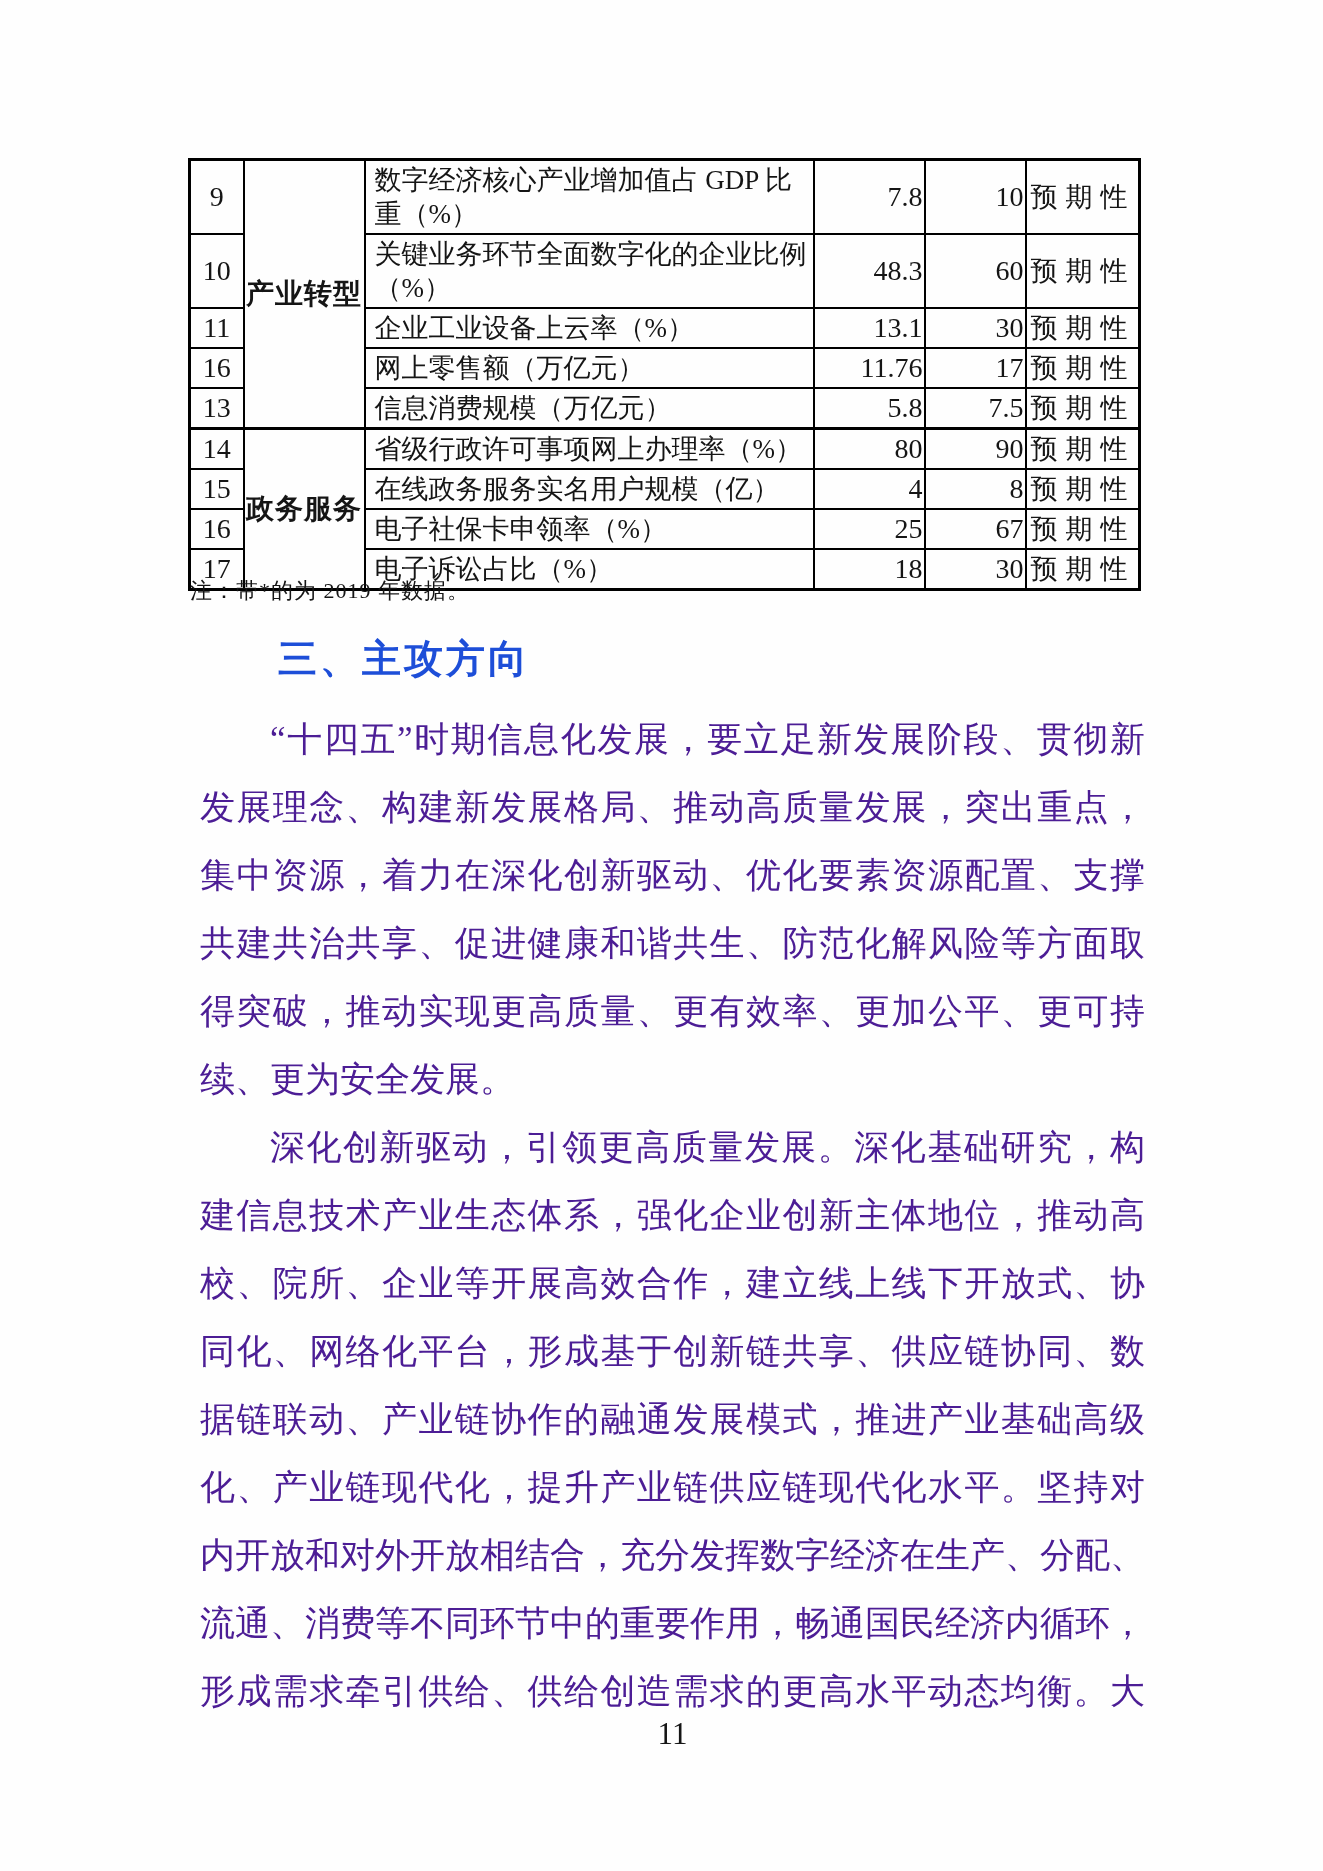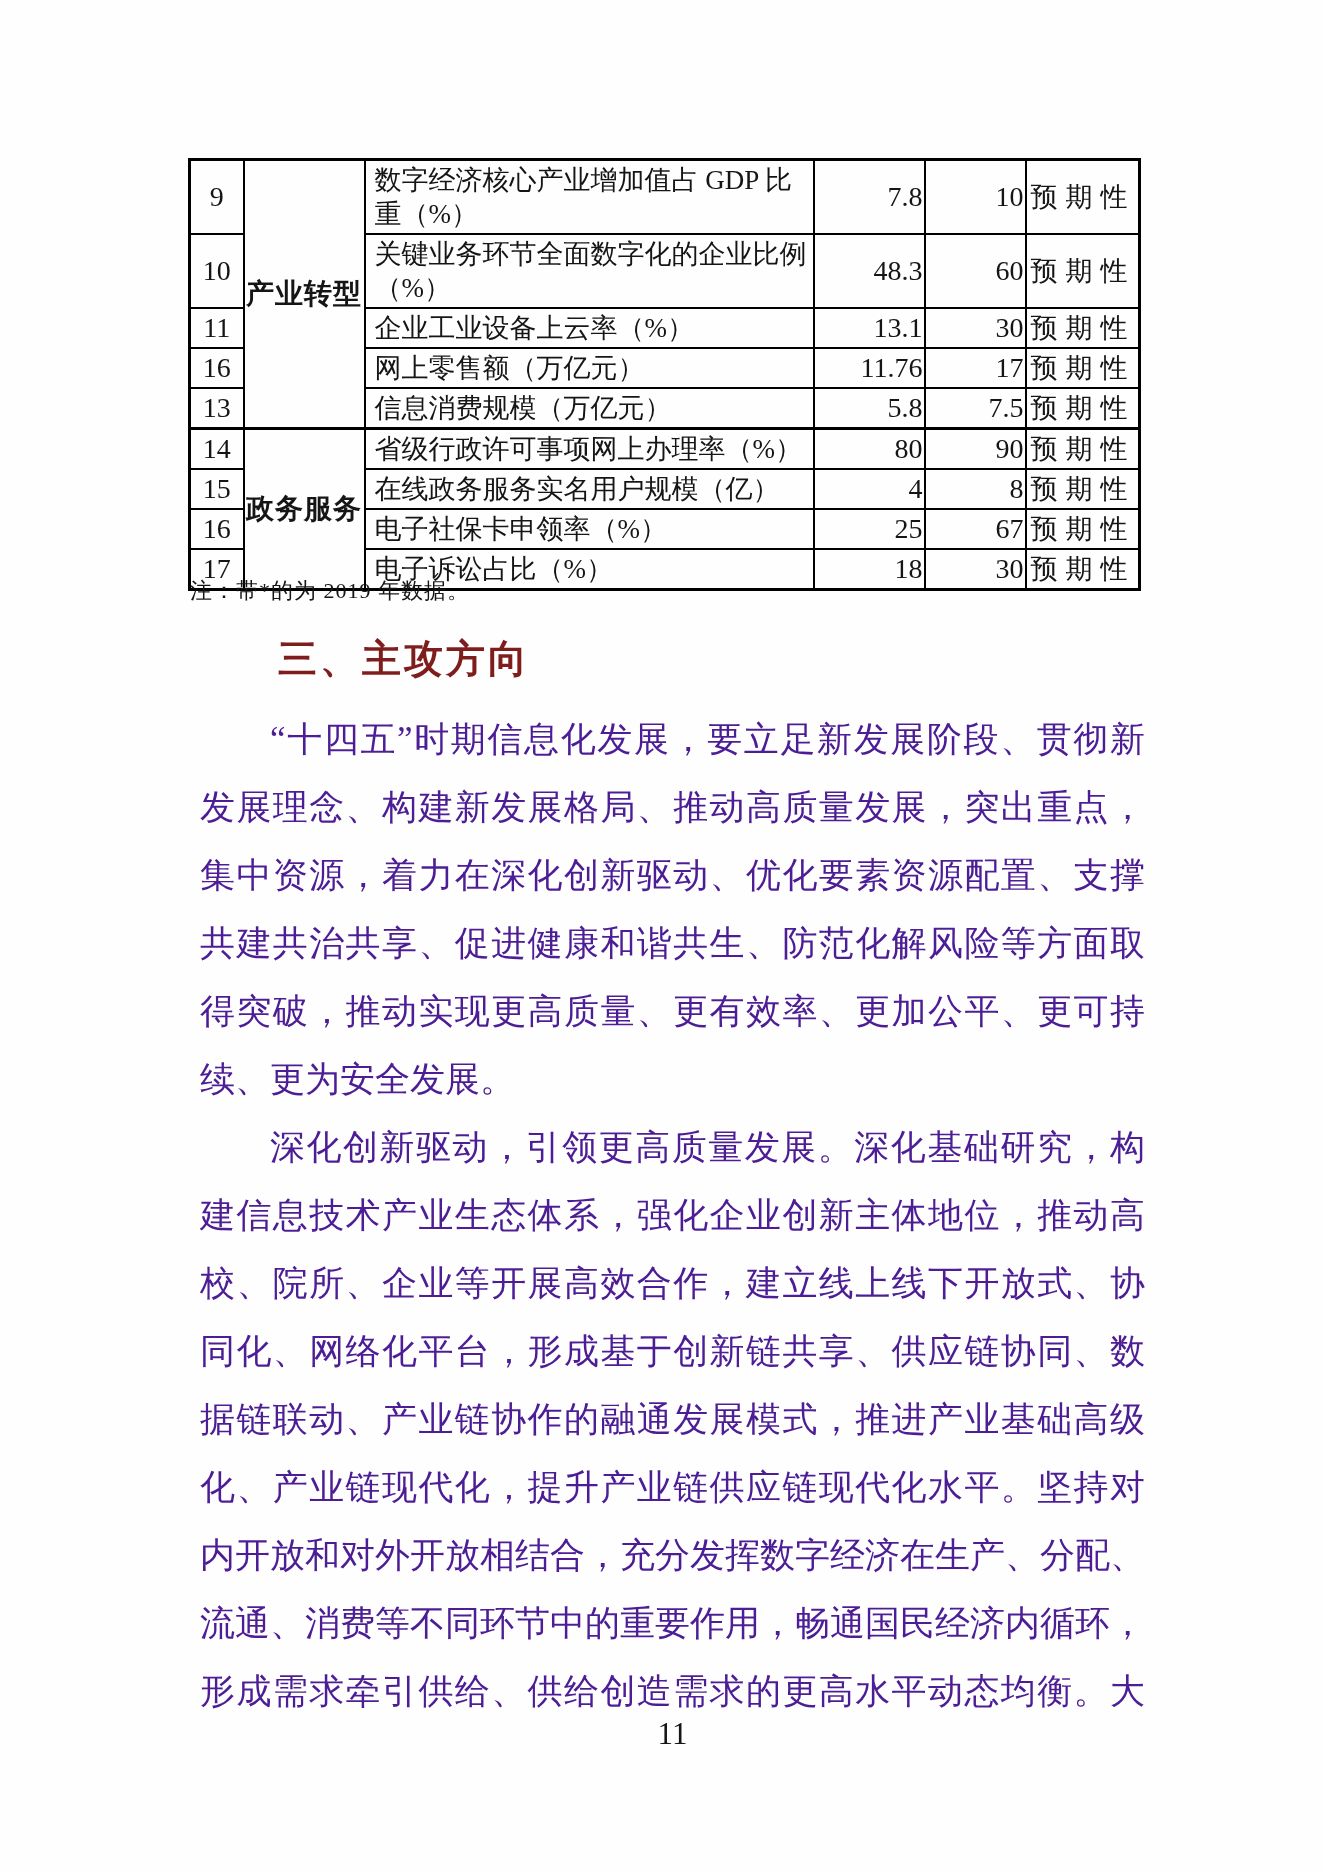--- a/index.html
+++ b/index.html
@@ -58,21 +58,21 @@
   .heading {
     position: absolute;
     left: 200px;
     top: 632px;
     width: 945px;
     font-family: "Liberation Sans", "DejaVu Sans", sans-serif;
     font-weight: bold;
     font-size: 39px;
     letter-spacing: 3px;
     text-indent: 78px;
-    color: #7f1d1d;
+    color: #1d4ed8;
   }
 
   
   .bodytext {
     position: absolute;
     left: 200px;
     top: 706px;
     width: 945px;
     font-size: 35px;
     color: #4c1d95;

